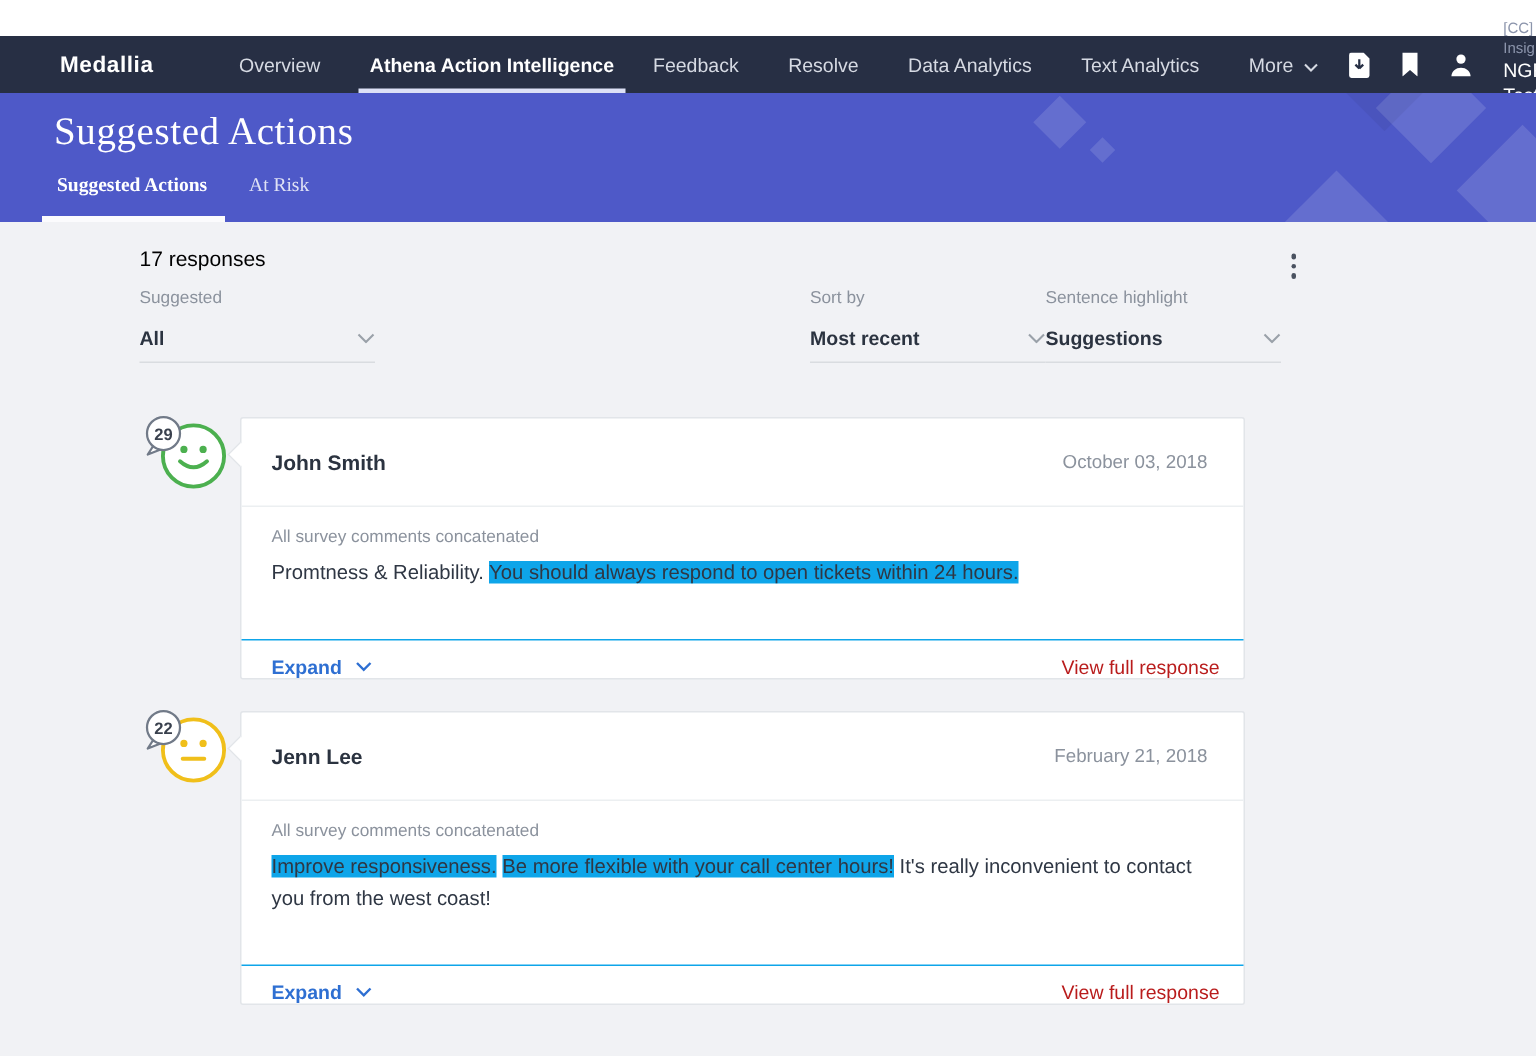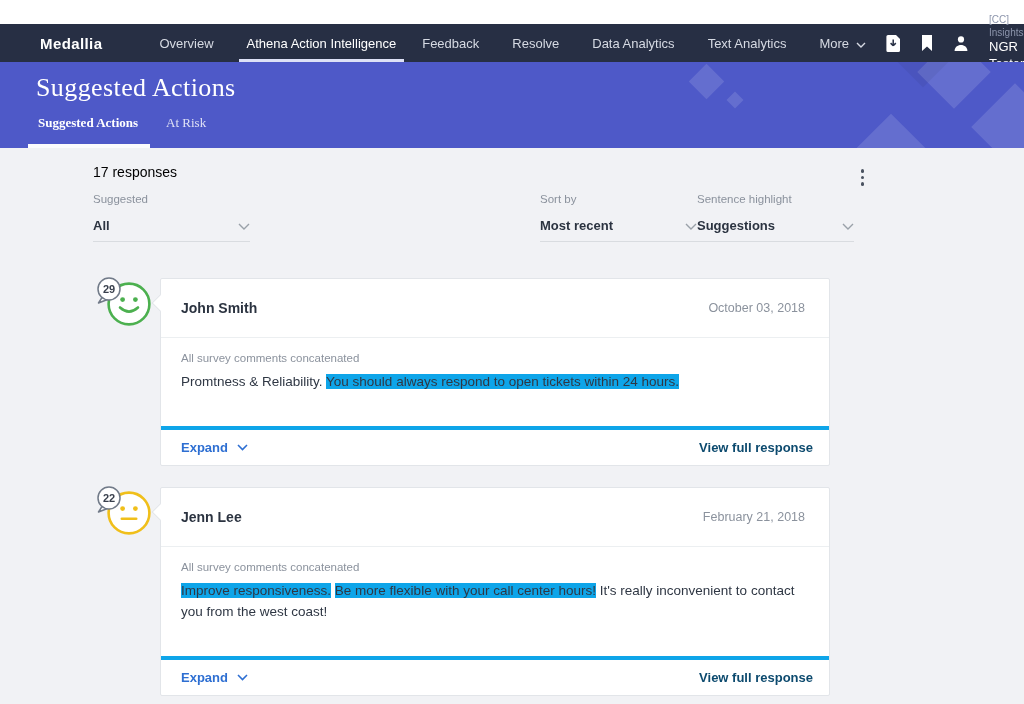--- a/index.html
+++ b/index.html
@@ -14,21 +14,21 @@
   
   .navbar {
     height:38px; background:#272f44; display:flex; align-items:stretch;
     padding:0 18px 0 40px; color:#d6dae3;
   }
   .brand { display:flex; align-items:center; color:#fff; font-weight:bold;
     font-size:15px; letter-spacing:.4px; margin-right:44px; cursor:pointer; }
   .nav-items { display:flex; align-items:stretch; }
   .nav-item { position:relative; display:flex; align-items:center; gap:7px;
     padding:0 13px; font-size:13px; cursor:pointer; white-space:nowrap; }
-  .nav-item.active { color:#fff; font-weight:normal; }
+  .nav-item.active { color:#fff; font-weight:bold; }
   .nav-item.active .nav-underline { position:absolute; left:5px; right:5px;
     bottom:0; height:3px; background:#dde1f6; }
   .nav-item .chev { display:none; }
   .nav-item.has-dd .chev { display:block; }
   .nav-right { margin-left:auto; display:flex; align-items:center; gap:20px; }
   .nav-icon { display:flex; align-items:center; cursor:pointer; }
   .user-block { display:flex; align-items:center; gap:10px; cursor:pointer; }
   .user-text { line-height:1.25; }
   .user-org { font-size:10px; color:#8b94ab; }
   .user-name { font-size:13px; color:#fff; }
@@ -83,24 +83,24 @@
 
   .card-header { display:flex; justify-content:space-between; align-items:center;
     height:59px; border-bottom:1px solid #eceff1; padding:0 24px 0 20px; }
   .resp-name { font-size:14px; font-weight:bold; color:#2b3340; }
   .resp-date { font-size:12.5px; color:#8b929d; }
   .card-body { padding:14px 20px 33px 20px; }
   .comment-label { font-size:11.5px; color:#8b929d; margin-bottom:7px; }
   .comment-text { font-size:13.5px; color:#2f3744; line-height:1.6; }
   .comment-text .hl { background:#0ea5e9; }
   .card-footer { display:flex; justify-content:space-between; align-items:flex-end;
-    padding:10px 16px 10px 20px; border-top:4px solid #0ea5e9; }
+    padding:10px 16px 0 20px; border-top:1px solid #0ea5e9; }
   .expand-link { display:flex; align-items:center; gap:9px; color:#2e6fd2;
     font-size:13px; font-weight:bold; cursor:pointer; }
-  .view-link { color:#0c4a6e; font-size:13px; font-weight:bold; cursor:pointer; }
+  .view-link { color:#b91c1c; font-size:13px; font-weight:normal; cursor:pointer; }
 </style>
 </head>
 <body>
 
 <div class="top-strip"></div>
 
 <div class="navbar">
   <div class="brand">Medallia</div>
   <div class="nav-items">
       <div class="nav-item">

